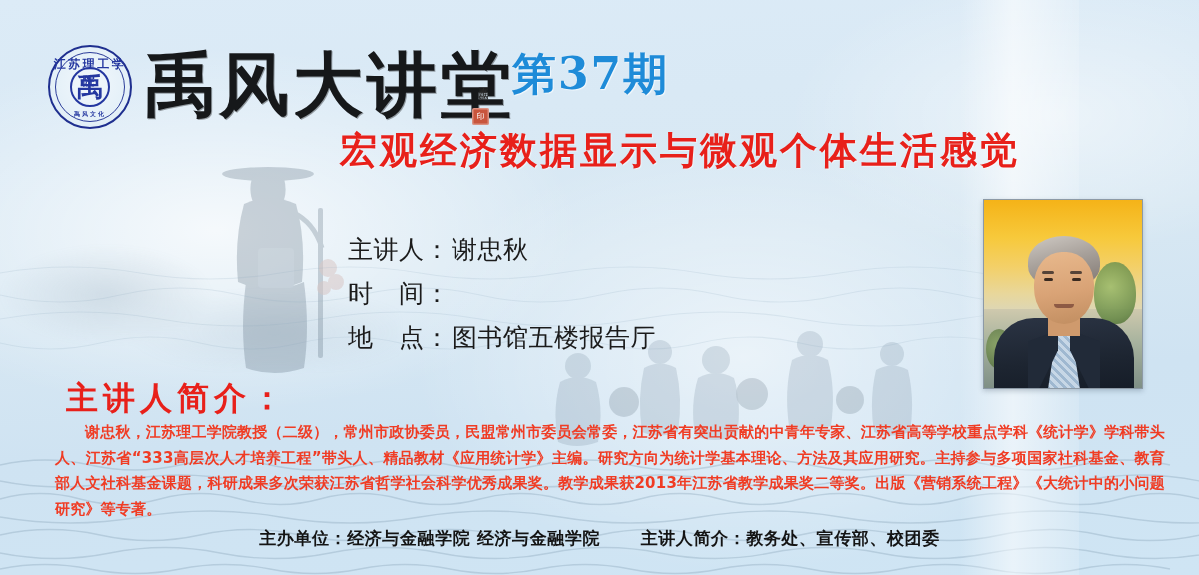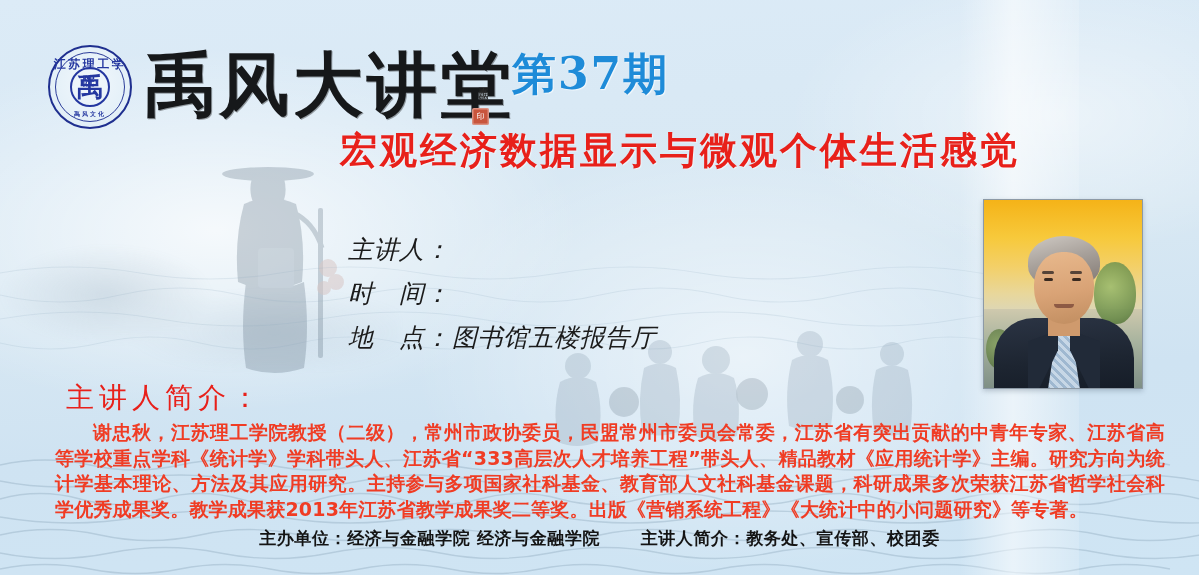--- a/index.html
+++ b/index.html
@@ -104,21 +104,20 @@
     color:#e8201a;letter-spacing:3px;white-space:nowrap;
     text-shadow:1px 1px 1px rgba(255,255,255,.55);
   }
 
   
   .details{position:absolute;left:348px;top:228px;}
   .d-row{
     display:flex;align-items:baseline;
     font-size:25px;line-height:44px;color:#1b1b1b;letter-spacing:.5px;
     white-space:nowrap;
-    font-style:italic;
   }
   .d-label{min-width:104px;}
   .d-val{}
 
   
   .photo-frame{
     position:absolute;left:983px;top:199px;width:160px;height:190px;
     border:1px solid #8d9aa6;box-sizing:border-box;overflow:hidden;
     box-shadow:0 2px 5px rgba(40,60,80,.25);
     background:#e9c766;
@@ -168,26 +167,26 @@
   }
   .photo-lapel{
     position:absolute;bottom:0;width:30px;height:58px;background:#212a38;
   }
   .photo-lapel.l{left:44px;clip-path:polygon(100% 0,100% 35%,38% 100%,0 100%,0 20%);}
   .photo-lapel.r{left:86px;clip-path:polygon(0 0,0 35%,62% 100%,100% 100%,100% 20%);}
 
   
   .bio-head{
     position:absolute;left:66px;top:382px;
-    font-size:28px;line-height:32px;font-weight:400;color:#e8201a;
+    font-size:32px;line-height:32px;font-weight:700;color:#e8201a;
     letter-spacing:5px;white-space:nowrap;
   }
   .bio-body{
     position:absolute;left:55px;top:420px;width:1110px;
-    font-size:19px;line-height:25.5px;font-weight:700;color:#f03c24;
+    font-size:15px;line-height:25.5px;font-weight:700;color:#f03c24;
     letter-spacing:.2px;text-align:justify;text-indent:2em;
   }
 
   
   .footer{
     position:absolute;left:0;bottom:24px;width:100%;
     text-align:center;
     font-size:17px;line-height:26px;font-weight:700;color:#141414;
     letter-spacing:.6px;white-space:nowrap;
   }
@@ -283,20 +282,21 @@
     <div class="seal">印</div>
   </div>
 
   <div class="issue">第37期</div>
 
   <div class="red-title">宏观经济数据显示与微观个体生活感觉</div>
 
   <div class="details">
     <div class="d-row">
       <span class="d-label">主讲人：</span>
+      <span class="d-val">谢忠秋</span>
     </div>
     <div class="d-row">
       <span class="d-label">时　间：</span>
     </div>
     <div class="d-row">
       <span class="d-label">地　点：</span>
       <span class="d-val">图书馆五楼报告厅</span>
     </div>
   </div>
 

